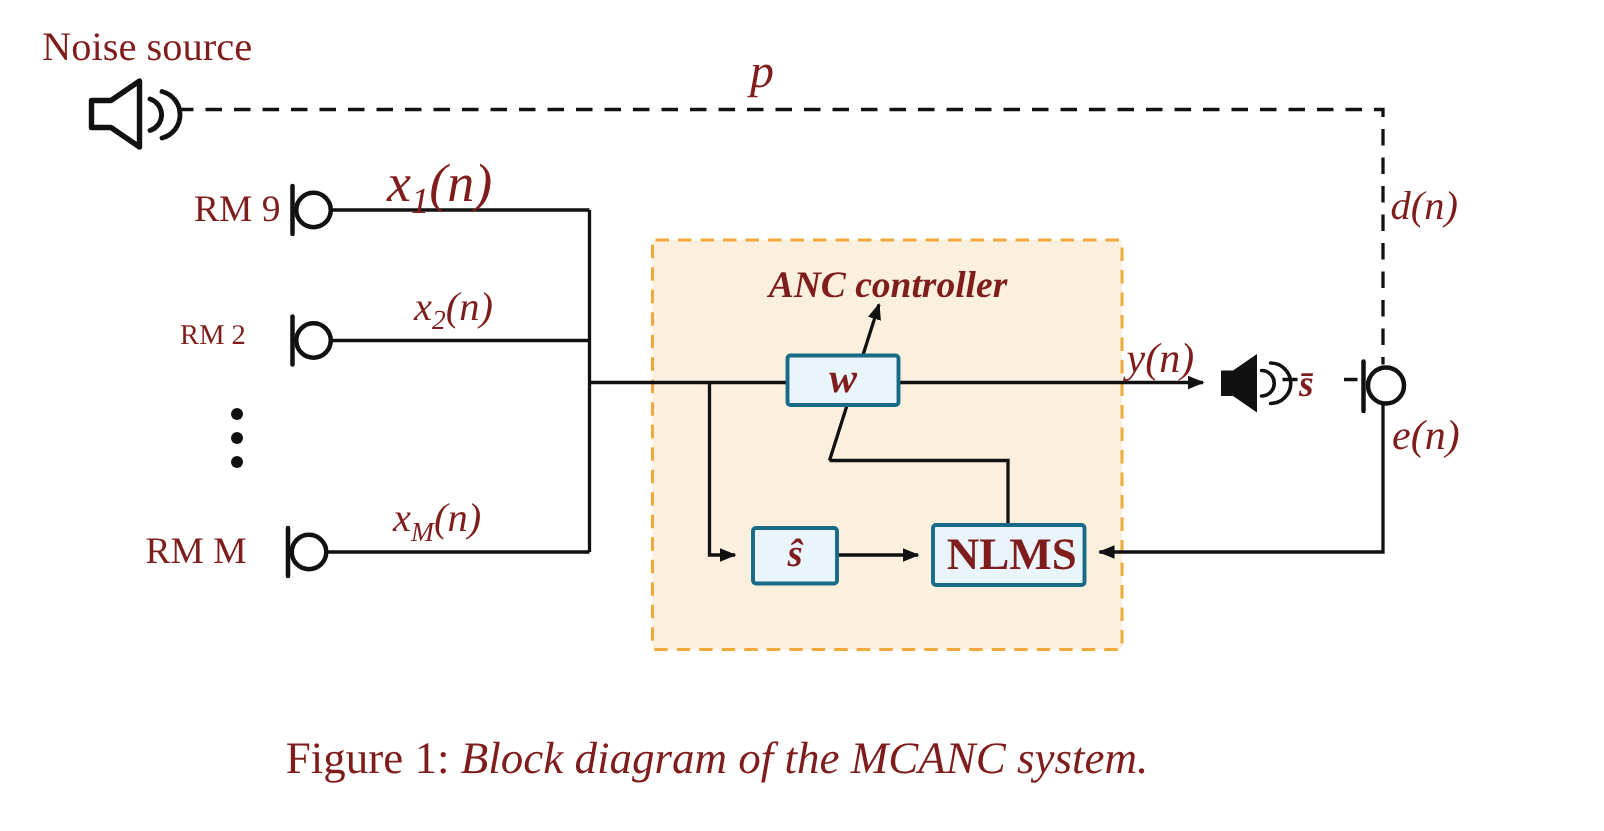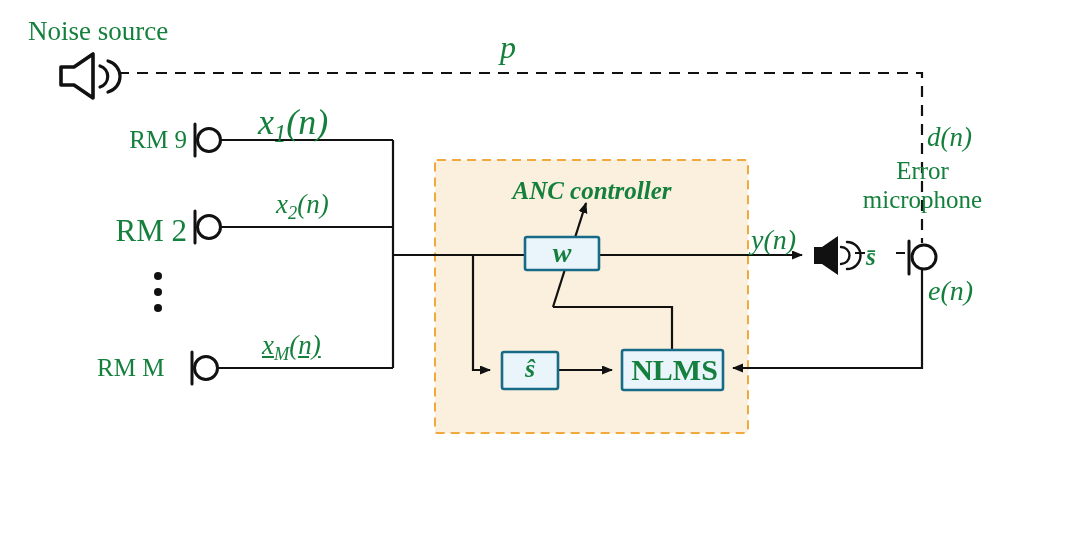--- a/index.html
+++ b/index.html
@@ -1,21 +1,21 @@
 <!DOCTYPE html>
 <html style="--accent: #f2a93b; --controller_fill: #fbf0de; --block_fill: #e9f4fb; --block_border: #176b87; --line: #111111;"><head>
 <meta charset="utf-8">
 <style>
   html,body { margin:0; padding:0; background:#ffffff; }
   #stage {
     position:relative;
     width:1069px; height:554px;
     background:#ffffff;
     font-family:"Liberation Serif","DejaVu Serif",serif;
-    color:#15803d;
+    color:#7f1d1d;
     overflow:hidden;
   }
   #diagram-svg { position:absolute; left:0; top:0; }
 
   
   .wire        { stroke:var(--line,#111); stroke-width:2.2; fill:none; }
   .wire-dash   { stroke:var(--line,#111); stroke-width:2.2; fill:none; stroke-dasharray:11 8; }
   .anc-box     { fill:var(--controller_fill,#fbf0de); stroke:var(--accent,#f2a93b);
                  stroke-width:2; stroke-dasharray:9 6; }
   .block       { fill:var(--block_fill,#e9f4fb); stroke:var(--block_border,#176b87); stroke-width:2.6; }
@@ -107,43 +107,40 @@
       <circle cx="158" cy="308" r="4" class="icon-fill"></circle>
     </g>
   </svg>
 
   <div class="lbl" style="left:28px; top:16px; font-size:27px;">Noise source</div>
 
   <div class="lbl it" style="left:500px; top:29px; font-size:32px;">p</div>
 
   <div class="lbl it" style="left:927px; top:122px; font-size:27px;font-style:italic;">d(n)</div>
 
-  <div class="lbl center" style="left:840px; top:157px; width:165px; font-size:25px;">
-    <div>Error</div>
-    <div>microphone</div>
-  </div>
 
   <div class="lbl" style="left:97px; top:126px; width:90px; text-align:right; font-size:25px;">RM 9</div>
-  <div class="lbl" style="left:97px; top:213px; width:90px; text-align:right; font-size:31px;">RM 2</div>
+  <div class="lbl" style="left:97px; top:213px; width:90px; text-align:center; font-size:19px;">RM 2</div>
   <div class="lbl" style="left:97px; top:354px; width:90px; text-align:left; font-size:25px;">RM M</div>
 
   <div class="lbl it" style="left:258px; top:102px; font-size:36px;"><span>x</span><sub class="msub">1</sub><span>(n)</span></div>
 
   <div class="lbl it" style="left:276px; top:189px; font-size:27px;"><span>x</span><sub class="msub">2</sub><span>(n)</span></div>
 
-  <div class="lbl it" style="left:262px; top:330px; font-size:27px;text-decoration:underline;"><span>x</span><sub class="msub">M</sub><span>(n)</span></div>
+  <div class="lbl it" style="left:262px; top:330px; font-size:27px;"><span>x</span><sub class="msub">M</sub><span>(n)</span></div>
 
   <div class="lbl bold center" style="left:487px; top:177px; width:210px; font-size:25px;font-style:italic;">ANC controller</div>
 
   <div class="block-label bold it" style="left:525px; top:236px; width:74px; height:33px; font-size:28px;">w</div>
 
   <div class="block-label bold it" style="left:502px; top:350px; width:56px; height:37px; font-size:26px;">ŝ</div>
 
   <div class="block-label bold" style="left:622px; top:350px; width:105px; height:40px; font-size:30px;">NLMS</div>
 
   <div class="lbl it" style="left:751px; top:224px; font-size:28px;">y(n)</div>
 
   <div class="lbl bold it" style="left:866px; top:243px; font-size:25px;">s̄</div>
 
   <div class="lbl it" style="left:928px; top:275px; font-size:28px;text-align:center;">e(n)</div>
 
+  <div class="caption" style="left:78px; top:489px; width:800px; font-size:30px;"><span>Figure 1:</span>&nbsp;<span class="it">Block diagram of the MCANC system.</span></div>
 
 </div>
 
 </body></html>

